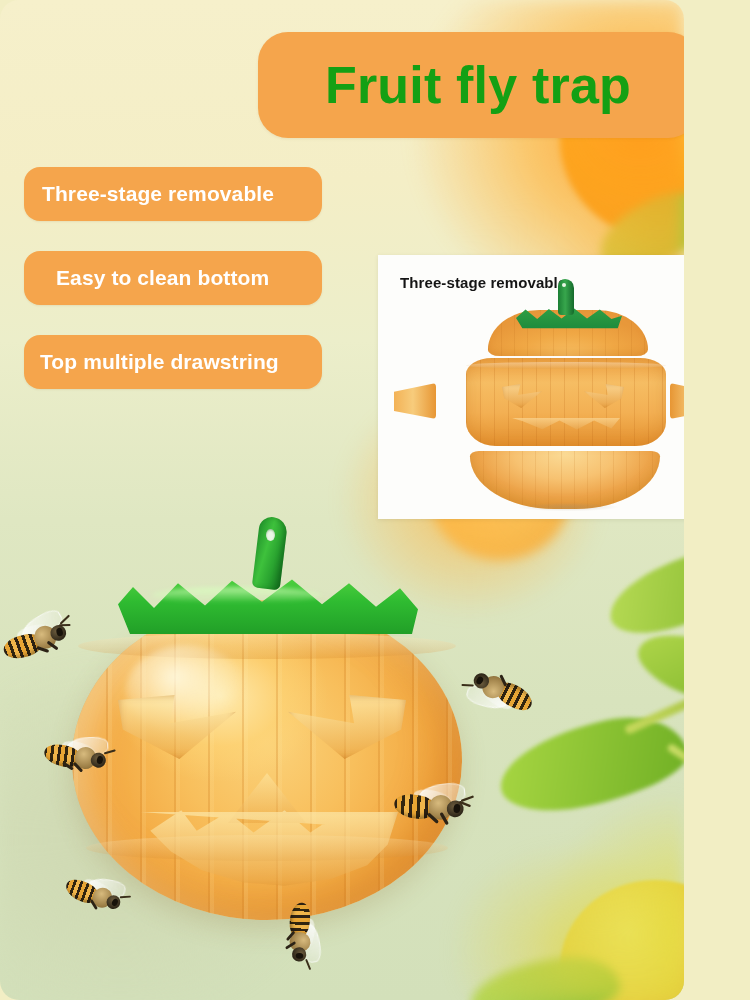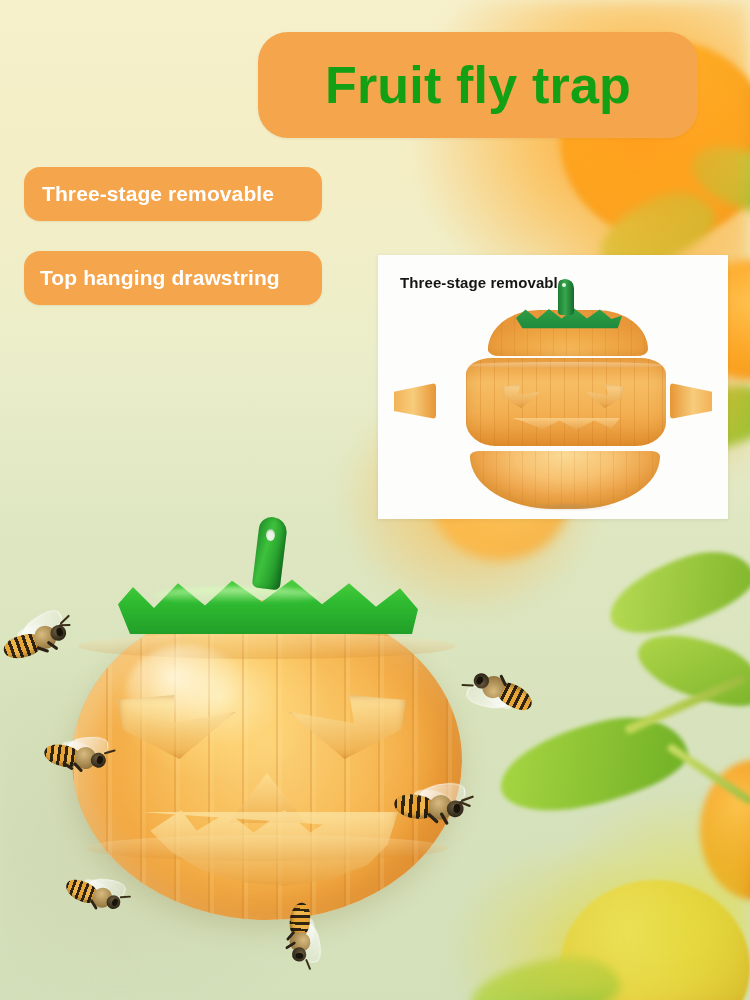--- a/index.html
+++ b/index.html
@@ -2,21 +2,21 @@
 <html><head>
 <meta charset="utf-8">
 <title>Fruit fly trap product banner</title>
 <style>
   html,body{margin:0;padding:0;}
   body{
     width:750px;height:1000px;overflow:hidden;
     font-family:"Liberation Sans",sans-serif;
     background:#f2eec4;
   }
-  .stage{position:relative;width:750px;height:1000px;overflow:hidden;}
+  .stage{position:relative;width:684px;height:1000px;overflow:hidden;border-radius:19px;}
 
   
   .bg-base{position:absolute;inset:0;
     background:
       linear-gradient(180deg,#f6f0cb 0%,#f4eec6 18%,#eceeca 34%,#dfe7c2 52%,#d8e3bd 70%,#d3e0ba 100%);
   }
   .bg-haze{position:absolute;inset:0;
     background:
       radial-gradient(ellipse 340px 300px at 640px 130px, rgba(255,150,20,.85) 0%, rgba(255,170,40,.55) 35%, rgba(255,190,80,0) 68%),
       radial-gradient(ellipse 250px 220px at 700px 330px, rgba(255,160,30,.55) 0%, rgba(255,180,60,0) 70%),
@@ -320,22 +320,25 @@
   <div class="bg-haze"></div>
 
   <div class="title-pill">
     <span class="t">Fruit fly trap</span>
   </div>
 
   <div class="features">
     <div class="feat f1">
       <span class="lbl">Three-stage removable</span>
     </div>
+    <div class="feat f2">
+      <span class="lbl">Easy to clean bottom</span>
+    </div>
     <div class="feat f3">
-      <span class="lbl">Top hanging drawstring</span>
+      <span class="lbl">Top multiple drawstring</span>
     </div>
   </div>
 
   <div class="inset">
     <span class="cap">Three-stage removable</span>
 
     <div class="ex ex-lid">
       <div class="ex-lid-ridges"></div>
     </div>
     <div class="ex-green"></div>

